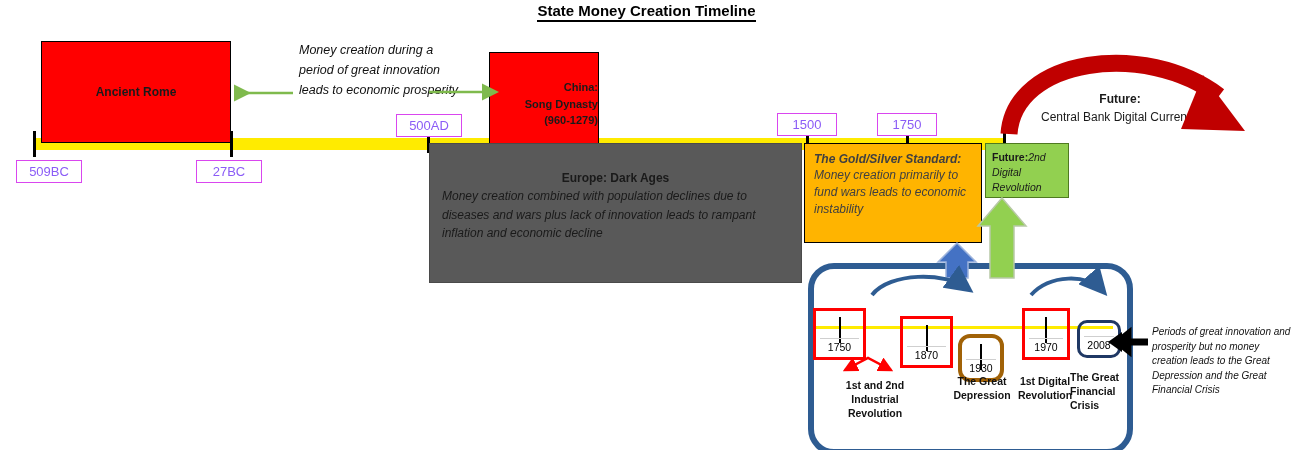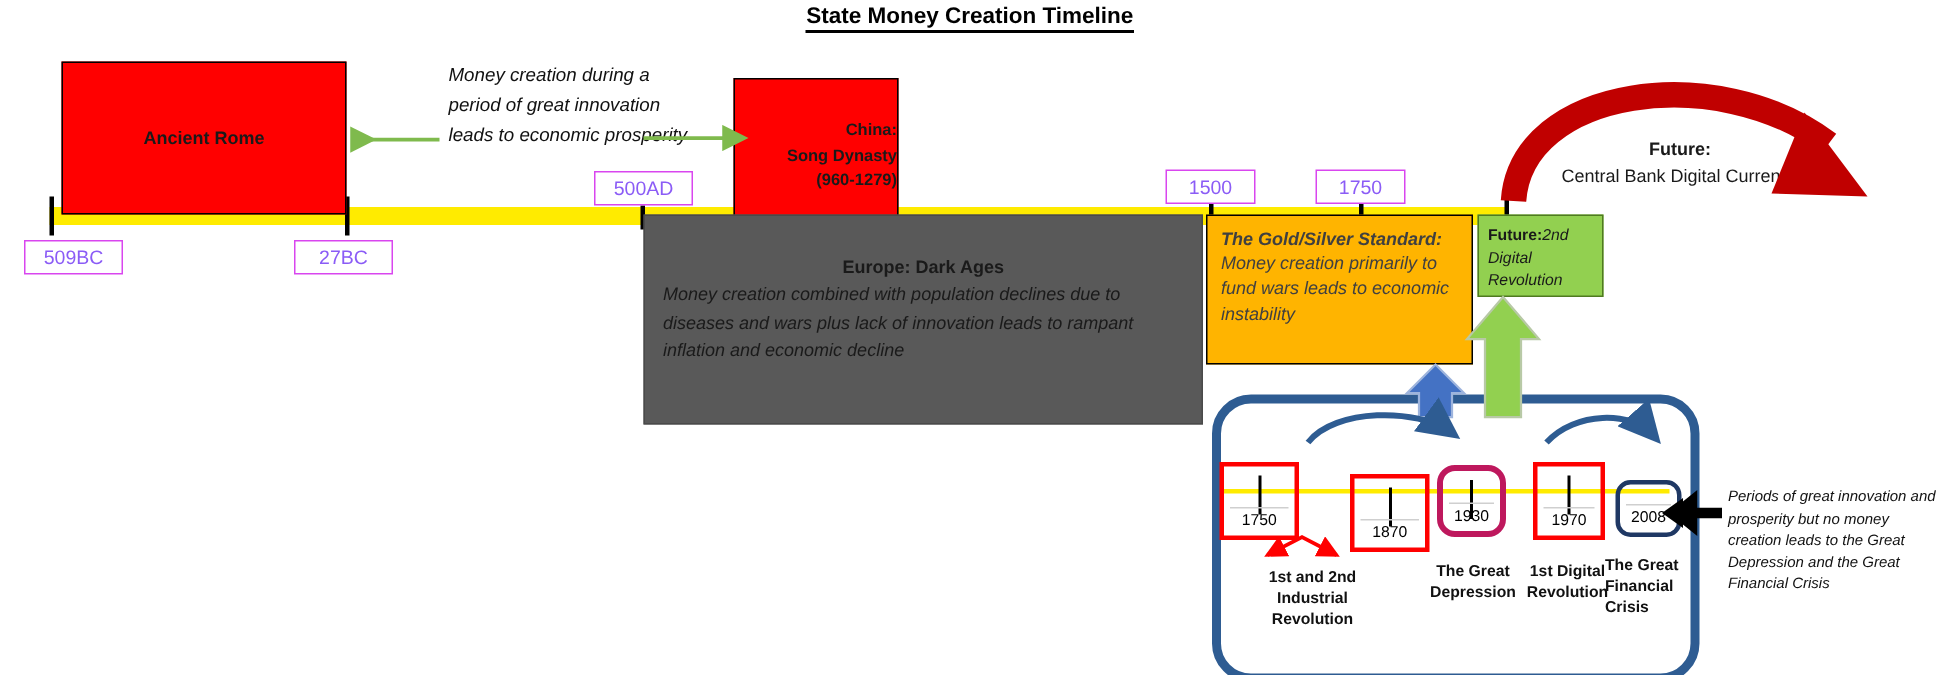--- a/index.html
+++ b/index.html
@@ -86,21 +86,21 @@
     box-sizing:border-box;background:transparent;
     display:block;
   }
   .ev-box .evtick{position:absolute;left:50%;margin-left:-1px;top:6px;width:2px;height:26px;background:#000;}
   .ev-box .evlabel{
     position:absolute;left:4px;right:4px;bottom:4px;
     text-align:center;font-size:10.5px;color:#000;
     border-top:1px solid #cfcfcf;padding-top:2px;
   }
   .ev-red{border:3px solid #FF0000;}
-  .ev-black{border:4px solid #be185d;border-radius:12px;}
+  .ev-black{border:4px solid #a16207;border-radius:12px;margin-top:24px;}
   .ev-navy{border:3px solid #1F3864;border-radius:10px;}
   .ev-cap{
     position:absolute;text-align:center;font-size:10.5px;
     font-weight:bold;color:#111;line-height:1.35;
   }
 
   
   svg.ov{position:absolute;left:0;top:0;width:1293px;height:450px;overflow:visible;pointer-events:none;}
 </style>
 </head>

